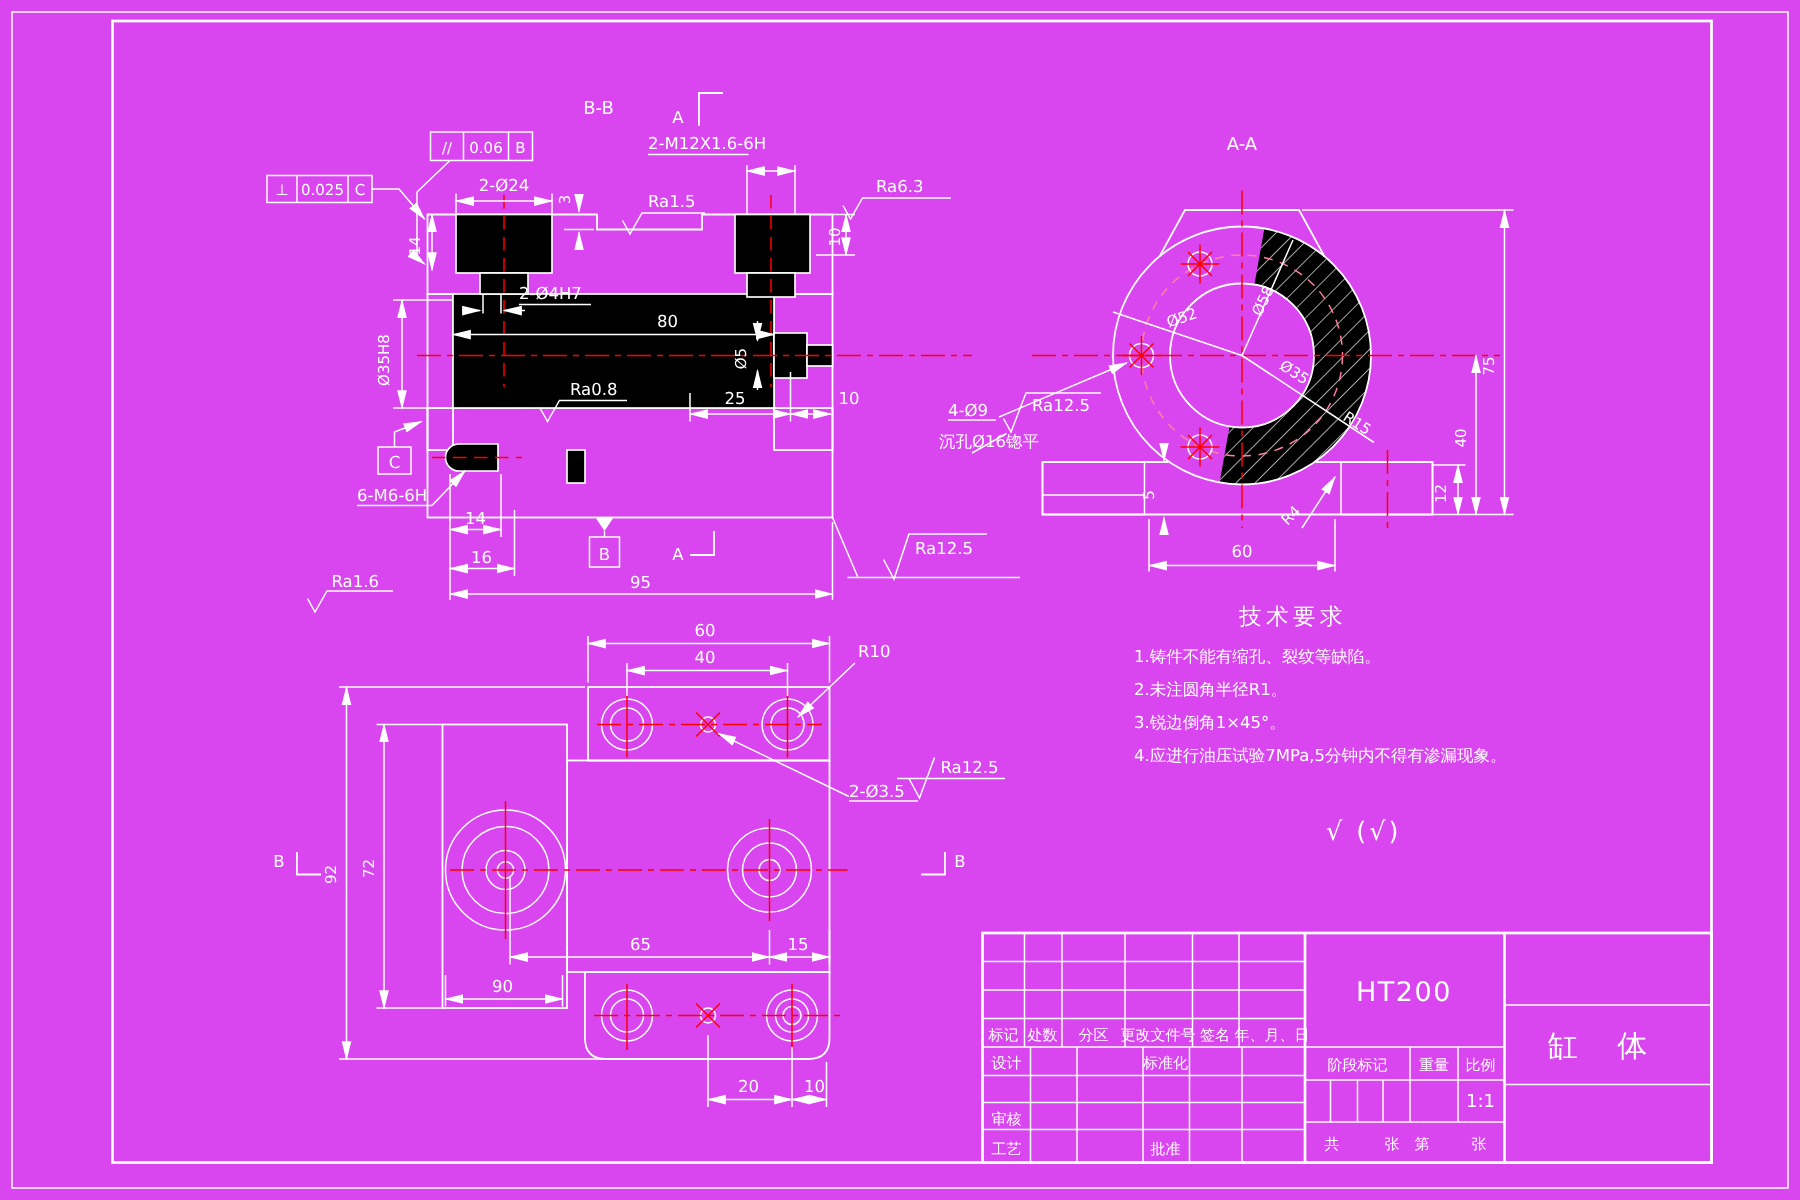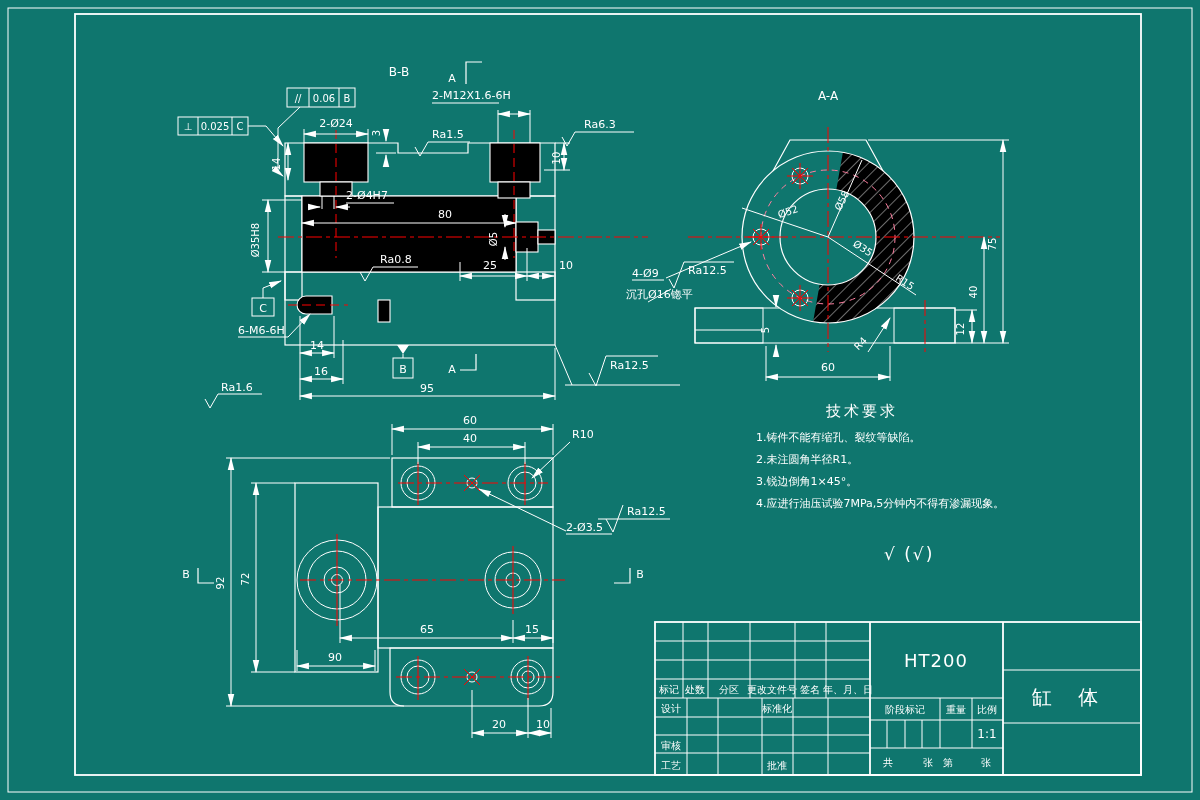--- a/index.html
+++ b/index.html
@@ -1,16 +1,16 @@
 <!DOCTYPE html>
 <html><head>
 <meta charset="utf-8">
 <style>
   html,body{margin:0;padding:0;background:#000;}
-  .stage{position:relative;width:1200px;height:800px;background:#0f766e;overflow:hidden;
+  .stage{position:relative;width:1200px;height:800px;background:#d946ef;overflow:hidden;
          font-family:"DejaVu Sans",sans-serif;}
   svg{position:absolute;left:0;top:0;}
   .ln{stroke:#fff;stroke-width:1;fill:none;}
   .lt{stroke:#fff;stroke-width:1.8;fill:none;}
   .lth{stroke:#fff;stroke-width:1.2;fill:none;}
   .cut{fill:#000;stroke:#fff;stroke-width:1.1;}
   .redc{stroke:#ff0000;stroke-width:1;fill:none;stroke-dasharray:16 4 4 4;}
   .redd{stroke:#ff0000;stroke-width:1;fill:none;stroke-dasharray:9 5;}
   .reds{stroke:#ff0000;stroke-width:1;fill:none;}
   .pinkd{stroke:#ff7fa0;stroke-width:1;fill:none;stroke-dasharray:6 5;}

